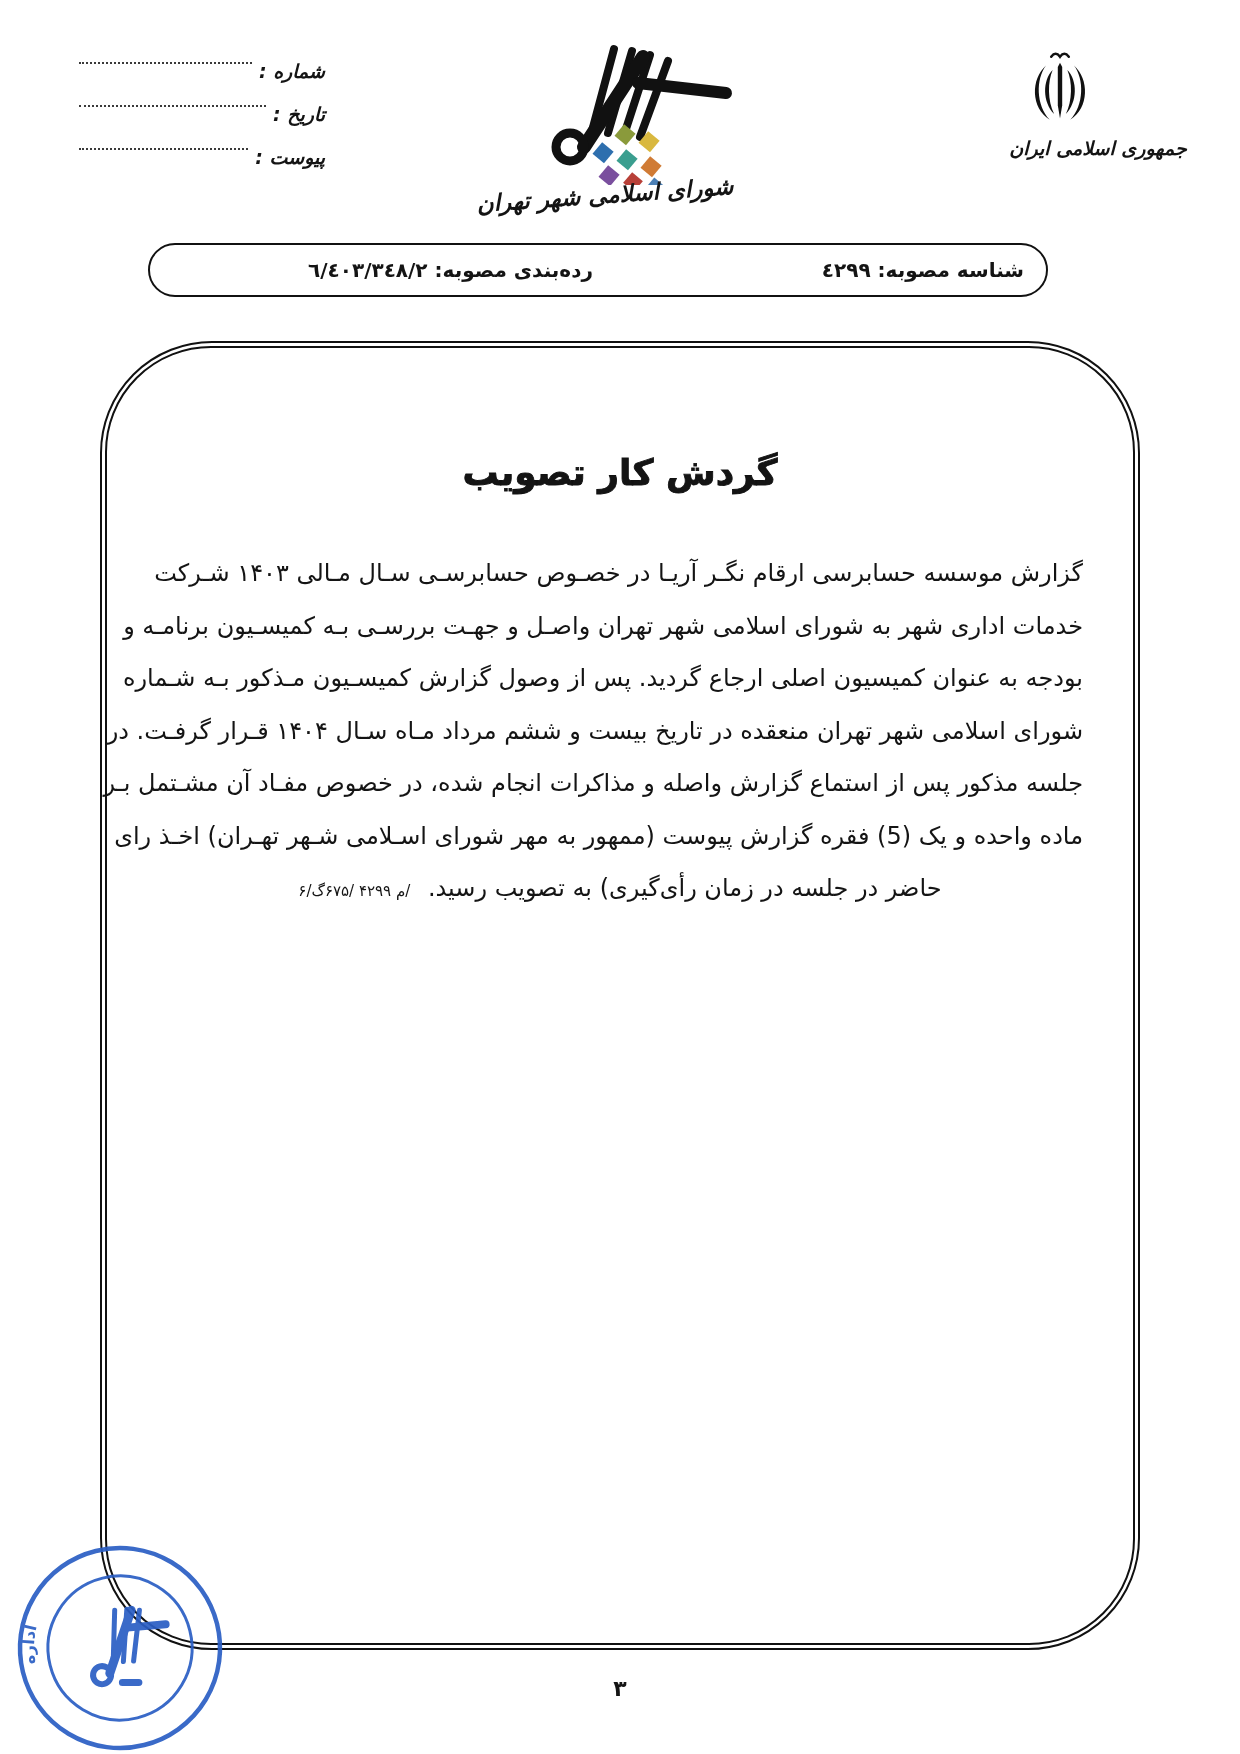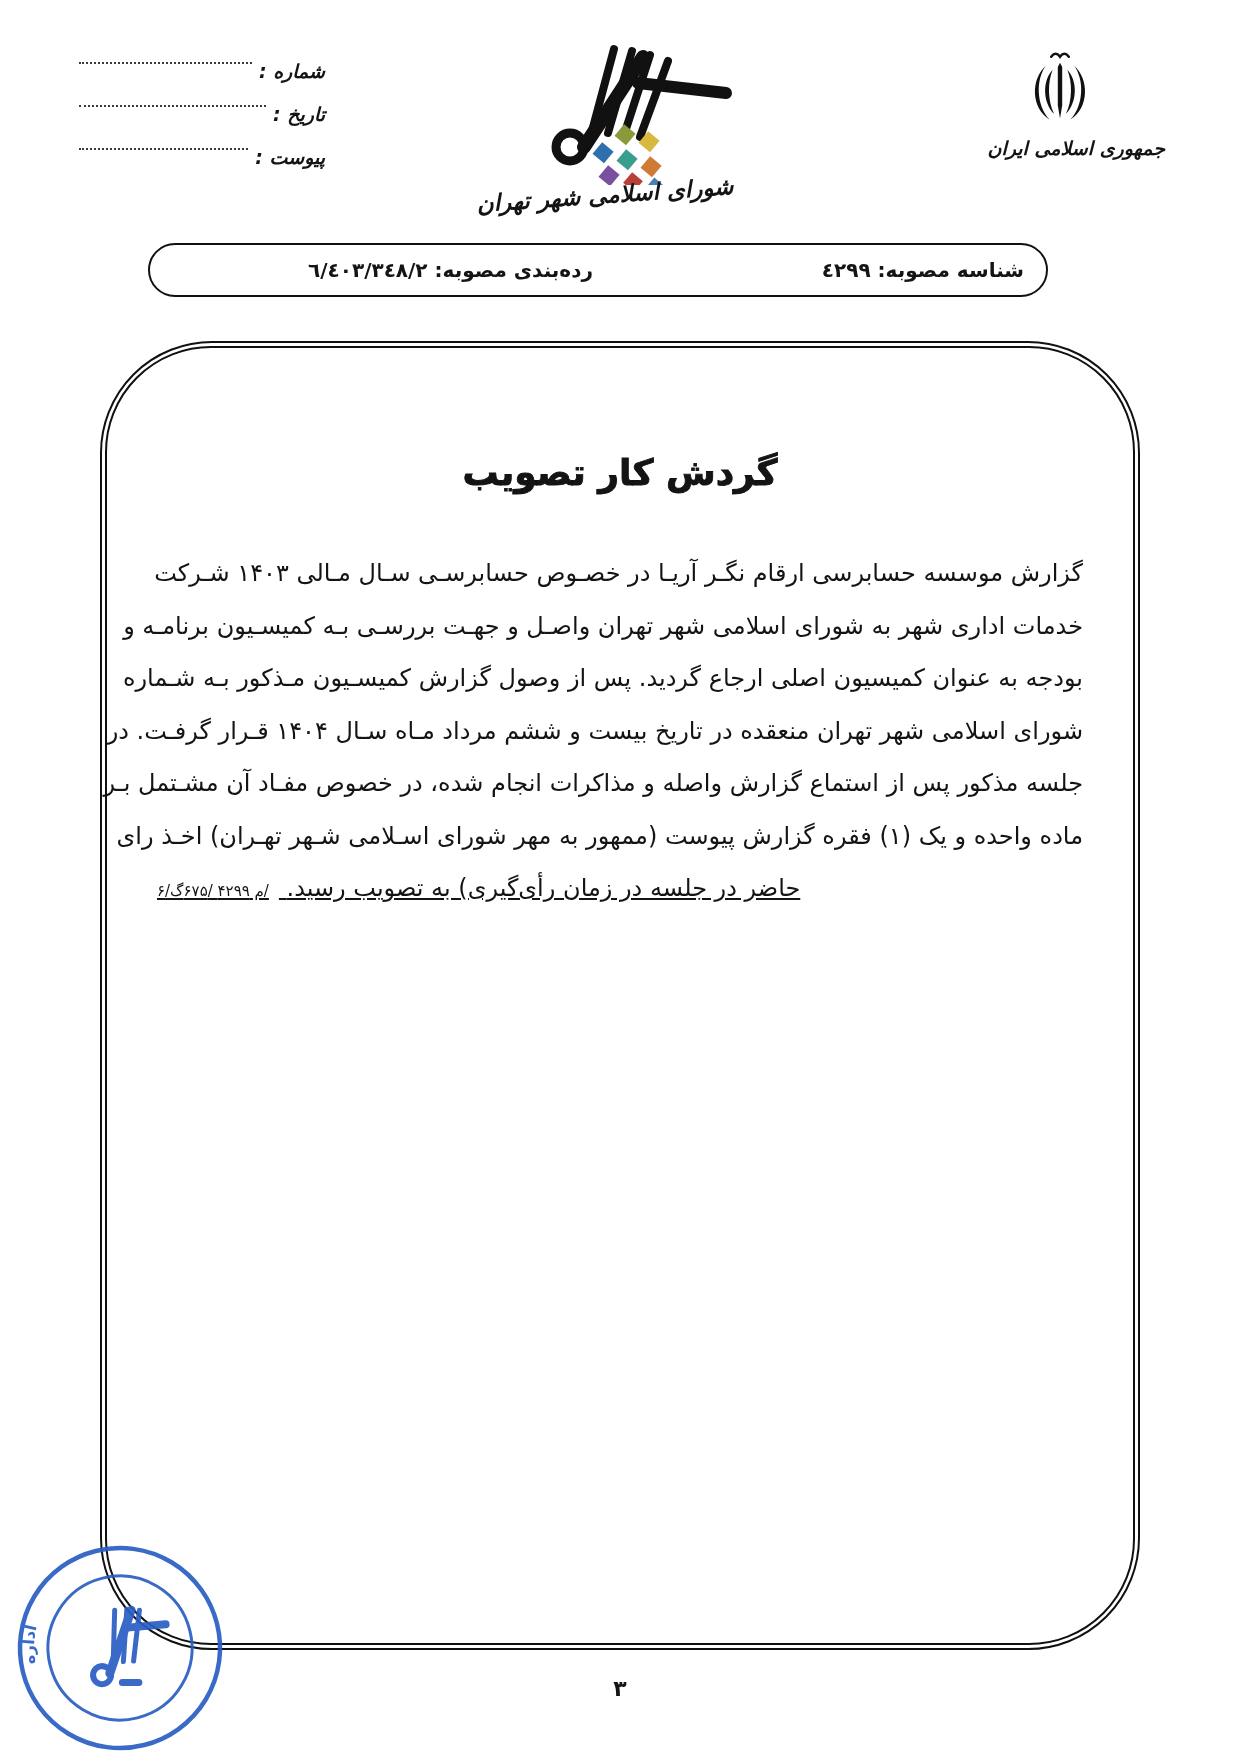--- a/index.html
+++ b/index.html
@@ -12,40 +12,40 @@
   .form-block{position:absolute;top:62px;left:75px;width:250px;direction:rtl;}
   .form-row{display:flex;align-items:flex-start;height:30px;margin-bottom:13px;}
   .form-label{font-weight:bold;font-style:italic;font-size:19px;white-space:nowrap;line-height:1;}
   .form-dots{flex:1;border-bottom:2.5px dotted #3a3a3a;margin-left:4px;margin-right:7px;height:1px;margin-bottom:3px;}
   
   .council-logo{position:absolute;top:35px;left:480px;width:260px;height:150px;}
   .council-caption{position:absolute;top:182px;left:440px;width:330px;text-align:center;
     font-size:23px;font-weight:bold;font-style:italic;transform:rotate(-4deg);}
   
   .emblem{position:absolute;top:48px;left:1012px;width:96px;height:88px;}
-  .emblem-caption{position:absolute;top:137px;left:955px;width:210px;text-align:right;
+  .emblem-caption{position:absolute;top:137px;left:993px;width:210px;text-align:center;
     font-size:19px;font-weight:bold;font-style:italic;}
   
   .ref-bar{position:absolute;top:243px;left:148px;width:900px;height:54px;
     border:2.5px solid #111;border-radius:27px;}
   .ref-id{position:absolute;right:22px;top:50%;transform:translateY(-50%);
     font-size:20px;font-weight:bold;white-space:nowrap;margin-left:11px;}
   .ref-class{position:absolute;left:158px;top:50%;transform:translateY(-50%);
     font-size:20px;font-weight:bold;white-space:nowrap;}
   
   .main-box{position:absolute;top:341px;left:100px;width:1040px;height:1309px;
     border:2.5px solid #111;border-radius:112px;}
   .main-box::before{content:"";position:absolute;inset:3px;border:2px solid #111;border-radius:106px;}
   
   .doc-title{position:absolute;top:452px;left:157px;width:926px;text-align:center;
     font-size:36px;font-weight:bold;-webkit-text-stroke:0.9px #111;letter-spacing:1px;}
   .content{position:absolute;top:547px;left:157px;width:926px;font-size:24px;direction:rtl;}
   .line{height:52.5px;line-height:52.5px;text-align:justify;text-align-last:justify;white-space:nowrap;
     text-justify:inter-word;}
-  .last-line{height:52.5px;line-height:52.5px;text-align:left;text-decoration:underline;}
+  .last-line{height:52.5px;line-height:52.5px;text-align:center;}
   .tail-code{font-size:15px;margin-right:10px;letter-spacing:0.5px;}
   
   .stamp{position:absolute;top:1542px;left:14px;width:212px;height:212px;z-index:3;
     transform:rotate(-14deg);opacity:0.92;}
   
   .page-number{position:absolute;top:1676px;left:0;width:1240px;text-align:center;
     font-size:22px;font-weight:bold;}
 </style>
 </head>
 <body>
@@ -108,21 +108,21 @@
   <div class="main-box"></div>
 
   <div class="doc-title">گردش کار تصویب</div>
 
   <div class="content">
     <div class="line">گزارش موسسه حسابرسی ارقام نگـر آریـا در خصـوص حسابرسـی سـال مـالی ۱۴۰۳ شـرکت</div>
     <div class="line">خدمات اداری شهر به شورای اسلامی شهر تهران واصـل و جهـت بررسـی بـه کمیسـیون برنامـه و</div>
     <div class="line">بودجه به عنوان کمیسیون اصلی ارجاع گردید. پس از وصول گزارش کمیسـیون مـذکور بـه شـماره</div>
     <div class="line">شورای اسلامی شهر تهران منعقده در تاریخ بیست و ششم مرداد مـاه سـال ۱۴۰۴ قـرار گرفـت. در</div>
     <div class="line">جلسه مذکور پس از استماع گزارش واصله و مذاکرات انجام شده، در خصوص مفـاد آن مشـتمل بـر</div>
-    <div class="line">ماده واحده و یک (۱) فقره گزارش پیوست (ممهور به مهر شورای اسـلامی شـهر تهـران) اخـذ رای</div>
+    <div class="line">ماده واحده و یک (5) فقره گزارش پیوست (ممهور به مهر شورای اسـلامی شـهر تهـران) اخـذ رای</div>
     <div class="last-line">
       <span>حاضر در جلسه در زمان رأی‌گیری) به تصویب رسید.</span>
       <span class="tail-code">/م ۴۲۹۹ /۶۷۵گ/۶</span>
     </div>
   </div>
 
   <svg class="stamp" viewBox="0 0 212 212" xmlns="http://www.w3.org/2000/svg">
     <defs>
       <path id="ringPath" d="M 20,106 A 86,86 0 1,1 192,106 A 86,86 0 1,1 20,106"></path>
     </defs>

